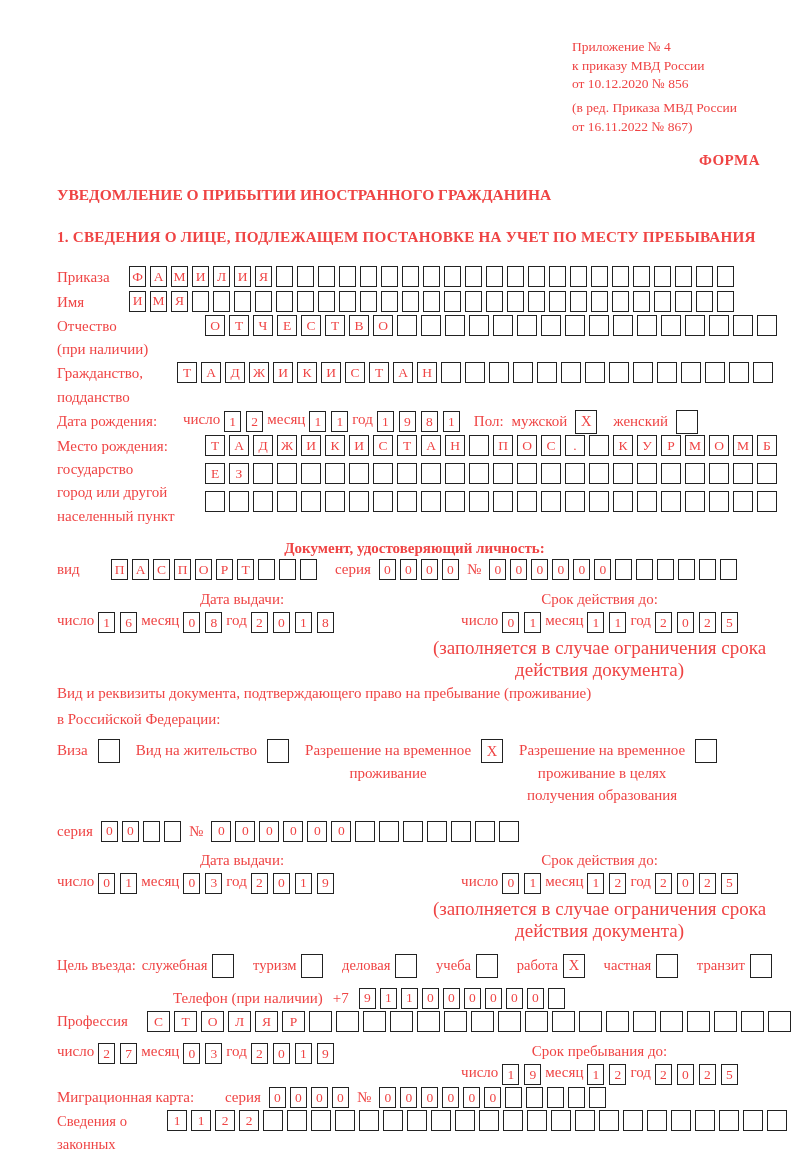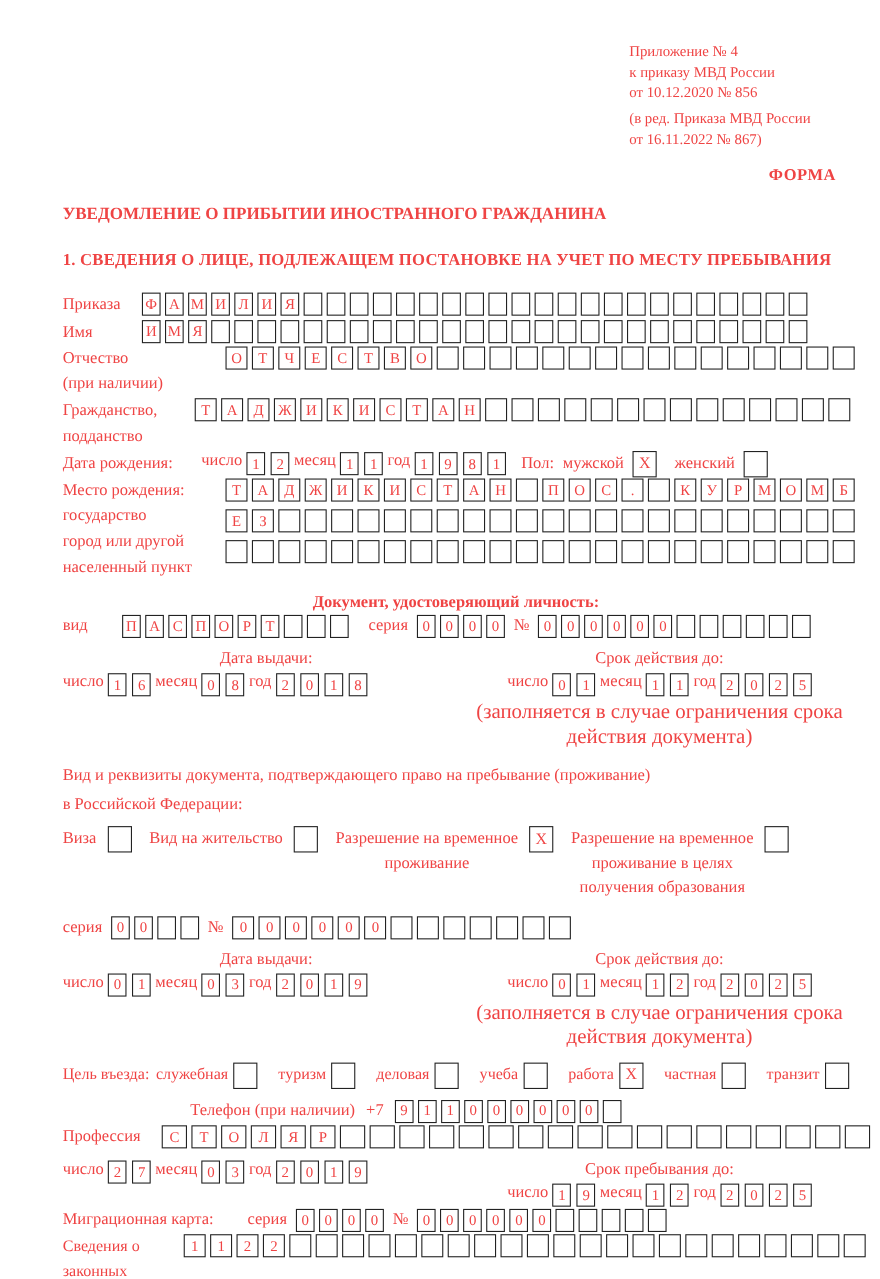--- a/index.html
+++ b/index.html
@@ -37,21 +37,21 @@
     display:inline-flex;align-items:center;justify-content:center;font-size:14.5px;background:#fff;
   }
   .doc-heading{text-align:center;font-weight:bold;margin-top:12px;}
   .dates{display:flex;margin-top:10px;}
   .dates-left{width:370px;flex:0 0 auto;}
   .dates-right{flex:1;}
   .dg-header{text-align:center;margin-bottom:4px;}
   .dg-row{display:flex;align-items:flex-start;column-gap:4px;}
   .dg-row .cells{gap:5px;}
   .validity-note{font-size:19px;text-align:center;margin-top:4px;}
-  .intro-line{margin-top:12px;line-height:1.6;}
+  .intro-line{line-height:1.6;}
   .rvp-row{display:flex;align-items:flex-start;column-gap:16px;margin-top:8px;}
   .rvp-item{display:flex;align-items:flex-start;column-gap:10px;}
   .rvp-label{white-space:pre-line;text-align:center;line-height:1.5;}
   .purpose-row{display:flex;align-items:center;justify-content:space-between;margin-top:12px;font-size:14.6px;flex-wrap:nowrap;}
   .cb-item{display:inline-flex;align-items:center;column-gap:5px;}
   .phone-row{display:flex;align-items:center;column-gap:10px;margin-top:10px;}
   .phone-indent{width:92px;flex:0 0 auto;}
   .phone-group{display:flex;align-items:center;column-gap:18px;}
   .phone-label{margin-left:14px;}
 </style>

